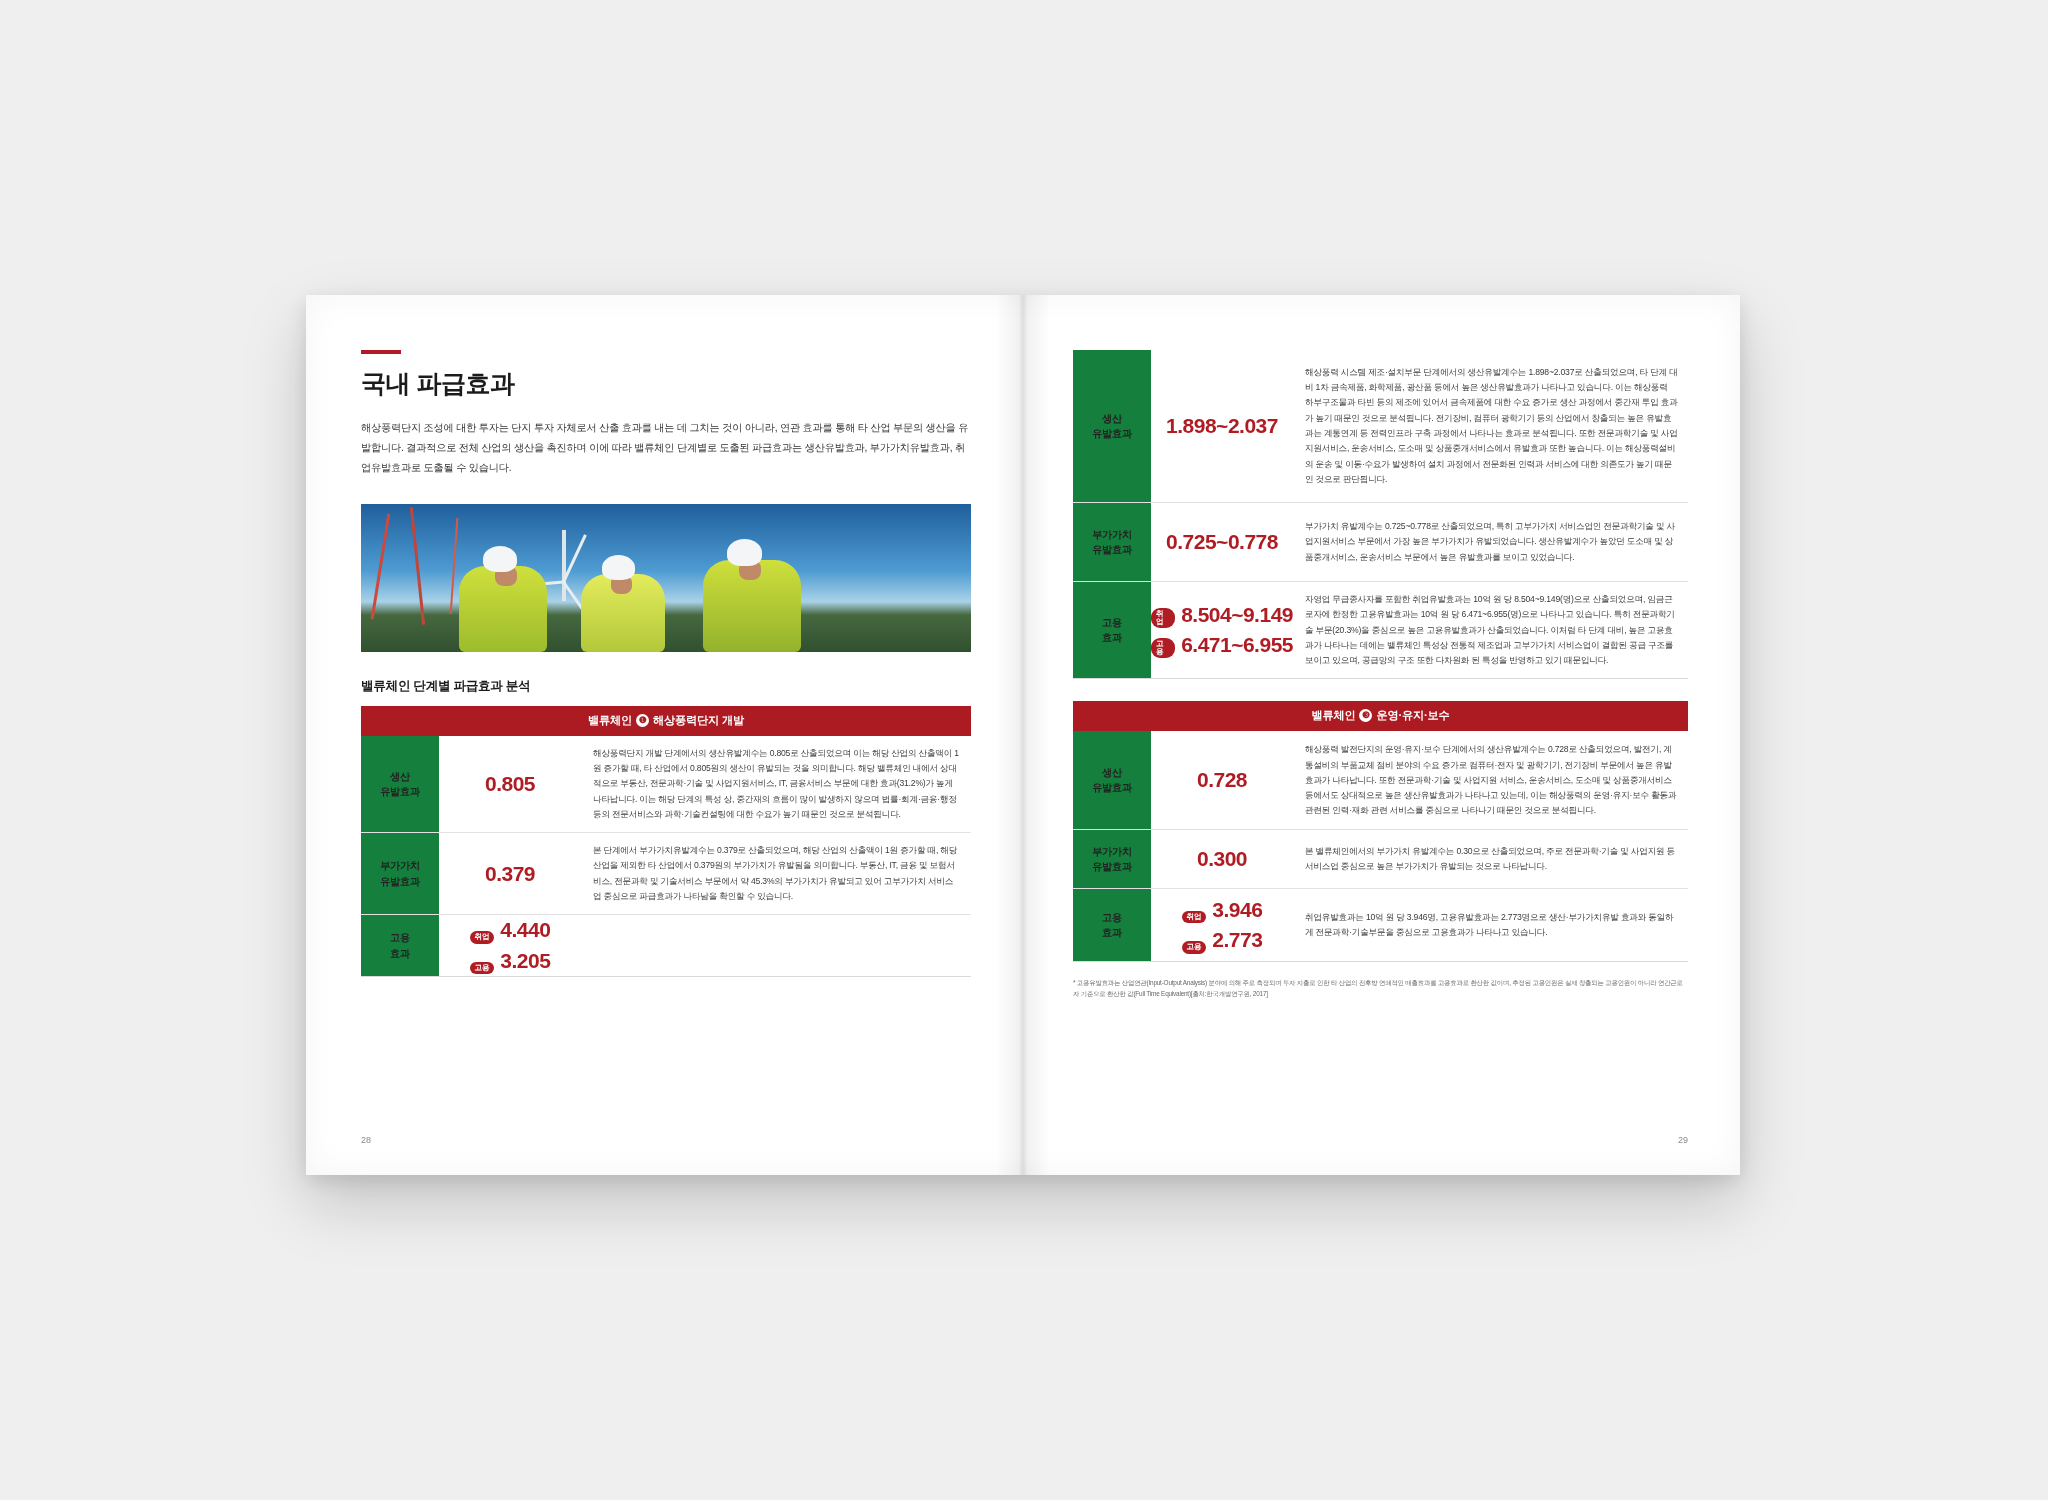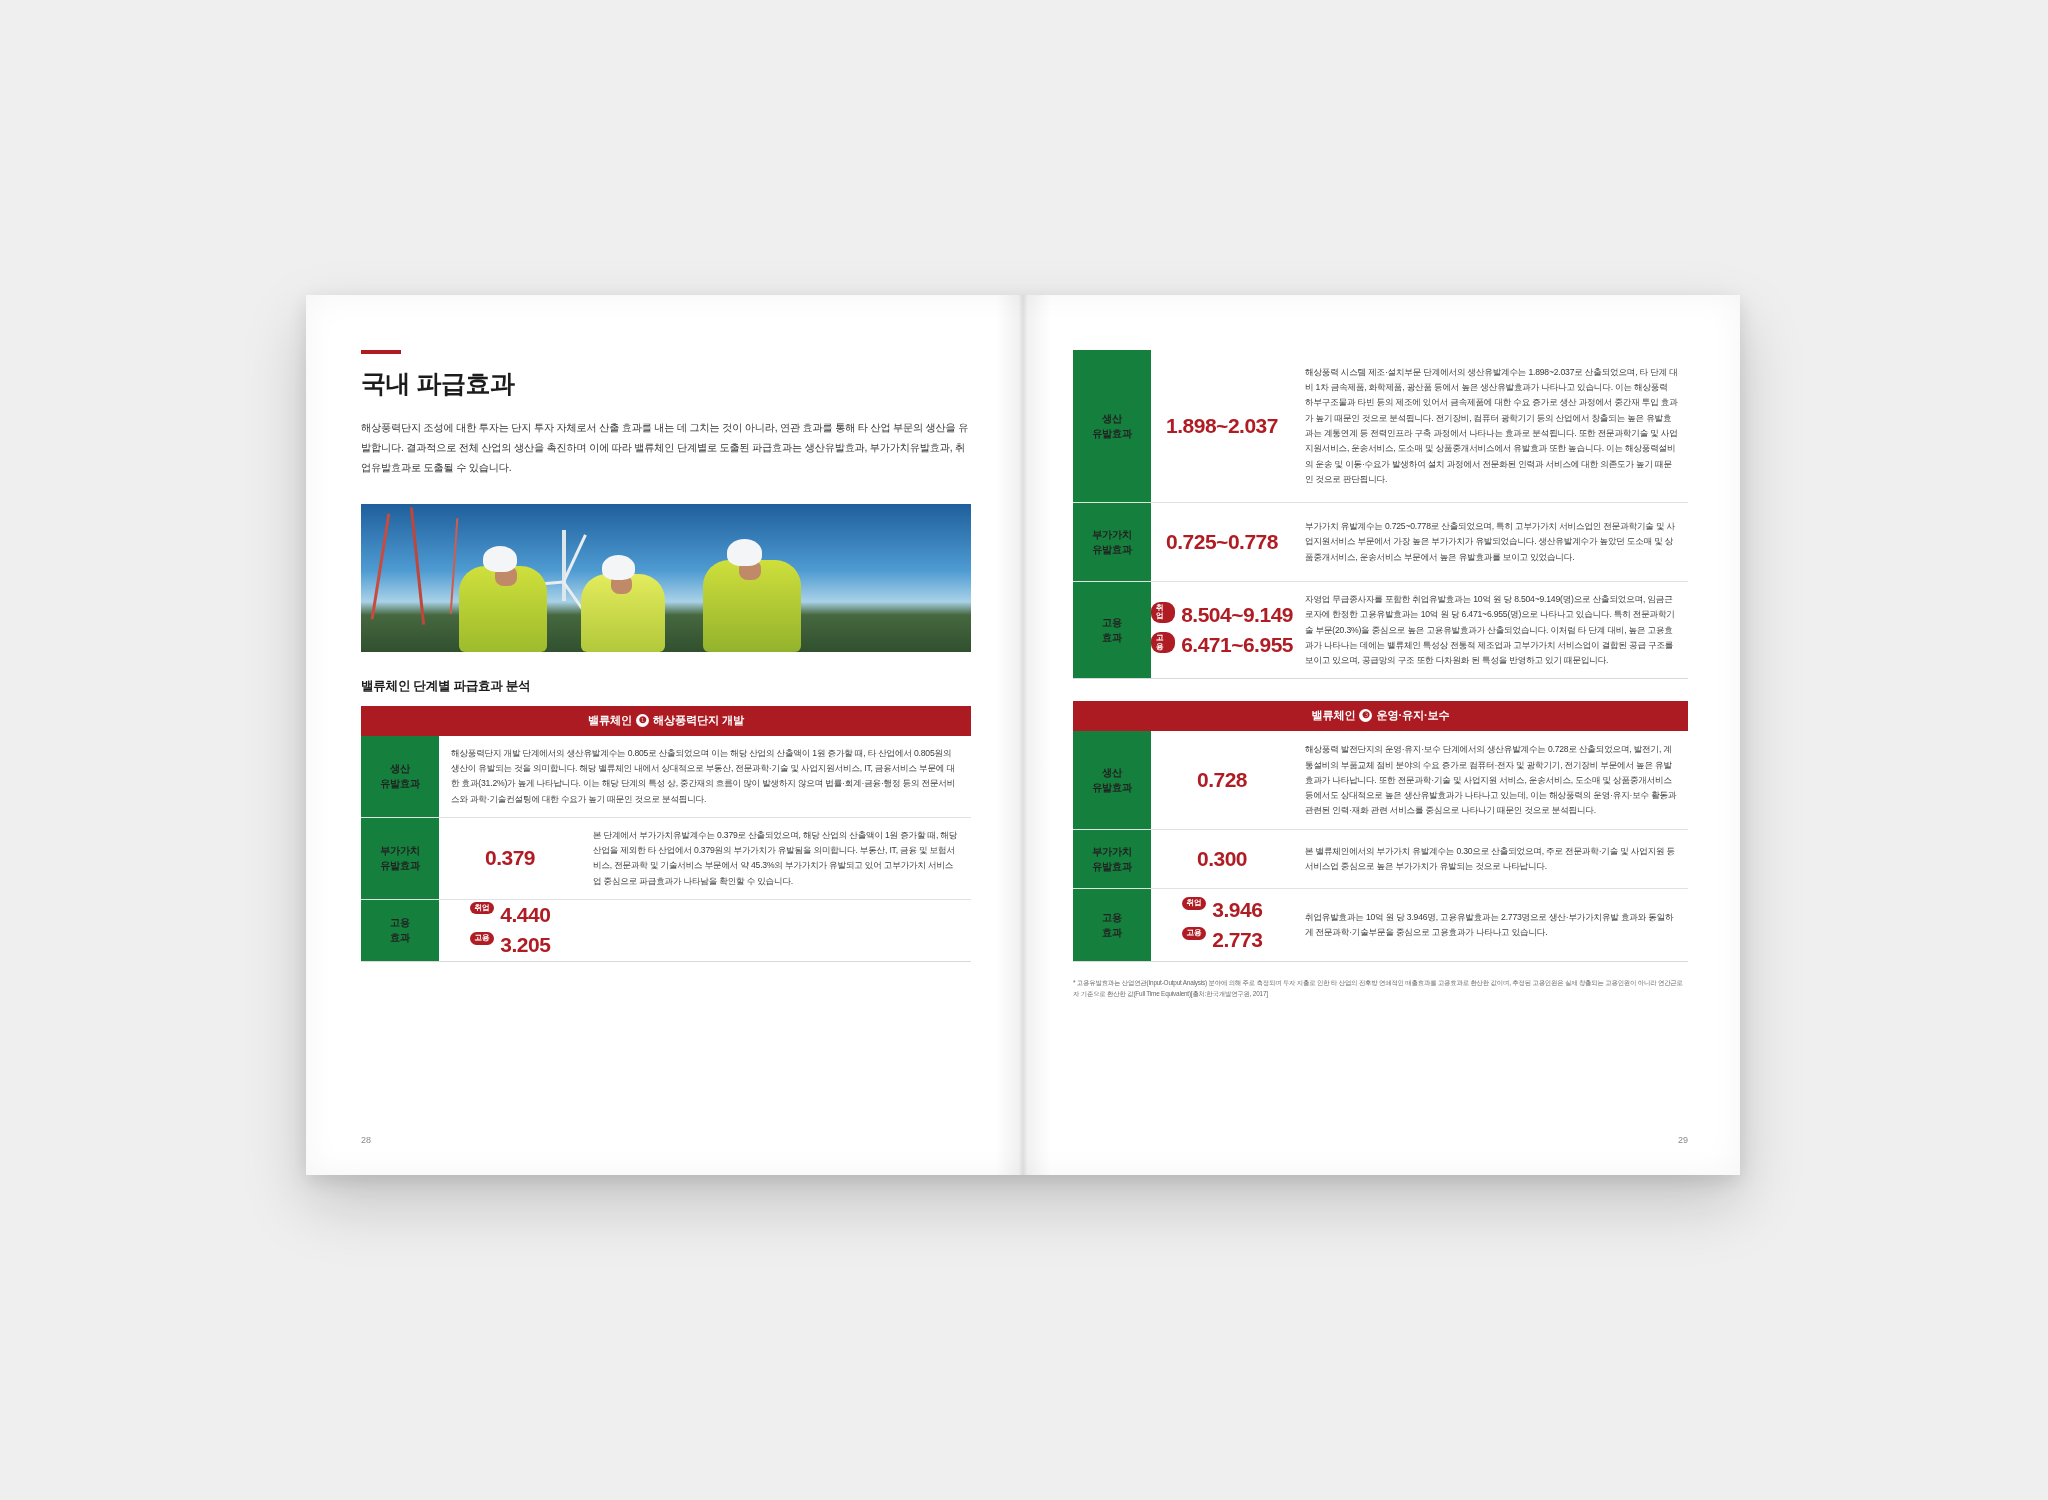--- a/index.html
+++ b/index.html
@@ -90,21 +90,21 @@
   .cell-label{
     width:78px;flex:none;display:flex;align-items:center;justify-content:center;
     text-align:center;font-size:10.2px;font-weight:bold;color:#222;line-height:1.5;
     background:#15803d;letter-spacing:-.3px;
   }
   .cell-value{
     width:142px;flex:none;display:flex;flex-direction:column;align-items:center;justify-content:center;
     color:#b01c23;font-weight:bold;
   }
   .cell-value .big{font-size:21px;letter-spacing:-.5px;line-height:1.25;}
-  .cell-value .line{display:flex;align-items:flex-start;gap:6px;margin:2px 0;}
+  .cell-value .line{display:flex;align-items:flex-end;gap:6px;margin:2px 0;}
   .tag{
     display:inline-block;background:#b01c23;color:#fff;border-radius:9px;
     font-size:7.6px;font-weight:bold;padding:2px 5px;letter-spacing:-.2px;line-height:1.1;
   }
   .cell-desc{
     flex:1;padding:10px 10px 10px 12px;font-size:8.6px;line-height:1.78;color:#3a3a3a;
     display:flex;align-items:center;letter-spacing:-.2px;
   }
 
   .gap{height:22px;}
@@ -148,20 +148,23 @@
       </div>
 
       <h2 class="subhead">밸류체인 단계별 파급효과 분석</h2>
 
       <div class="vc-bar">
         <span>밸류체인</span><span class="num">❶</span><span>해상풍력단지 개발</span>
       </div>
       <div class="rows">
         <div class="row">
           <div class="cell-label">생산<br>유발효과</div>
+          <div class="cell-value">
+            <span class="big">0.805</span>
+          </div>
           <div class="cell-desc">해상풍력단지 개발 단계에서의 생산유발계수는 0.805로 산출되었으며 이는 해당 산업의 산출액이 1원 증가할 때, 타 산업에서 0.805원의 생산이 유발되는 것을 의미합니다. 해당 밸류체인 내에서 상대적으로 부동산, 전문과학·기술 및 사업지원서비스, IT, 금융서비스 부문에 대한 효과(31.2%)가 높게 나타납니다. 이는 해당 단계의 특성 상, 중간재의 흐름이 많이 발생하지 않으며 법률·회계·금융·행정 등의 전문서비스와 과학·기술컨설팅에 대한 수요가 높기 때문인 것으로 분석됩니다.</div>
         </div>
         <div class="row">
           <div class="cell-label">부가가치<br>유발효과</div>
           <div class="cell-value">
             <span class="big">0.379</span>
           </div>
           <div class="cell-desc">본 단계에서 부가가치유발계수는 0.379로 산출되었으며, 해당 산업의 산출액이 1원 증가할 때, 해당 산업을 제외한 타 산업에서 0.379원의 부가가치가 유발됨을 의미합니다. 부동산, IT, 금융 및 보험서비스, 전문과학 및 기술서비스 부문에서 약 45.3%의 부가가치가 유발되고 있어 고부가가치 서비스업 중심으로 파급효과가 나타남을 확인할 수 있습니다.</div>
         </div>
         <div class="row">

